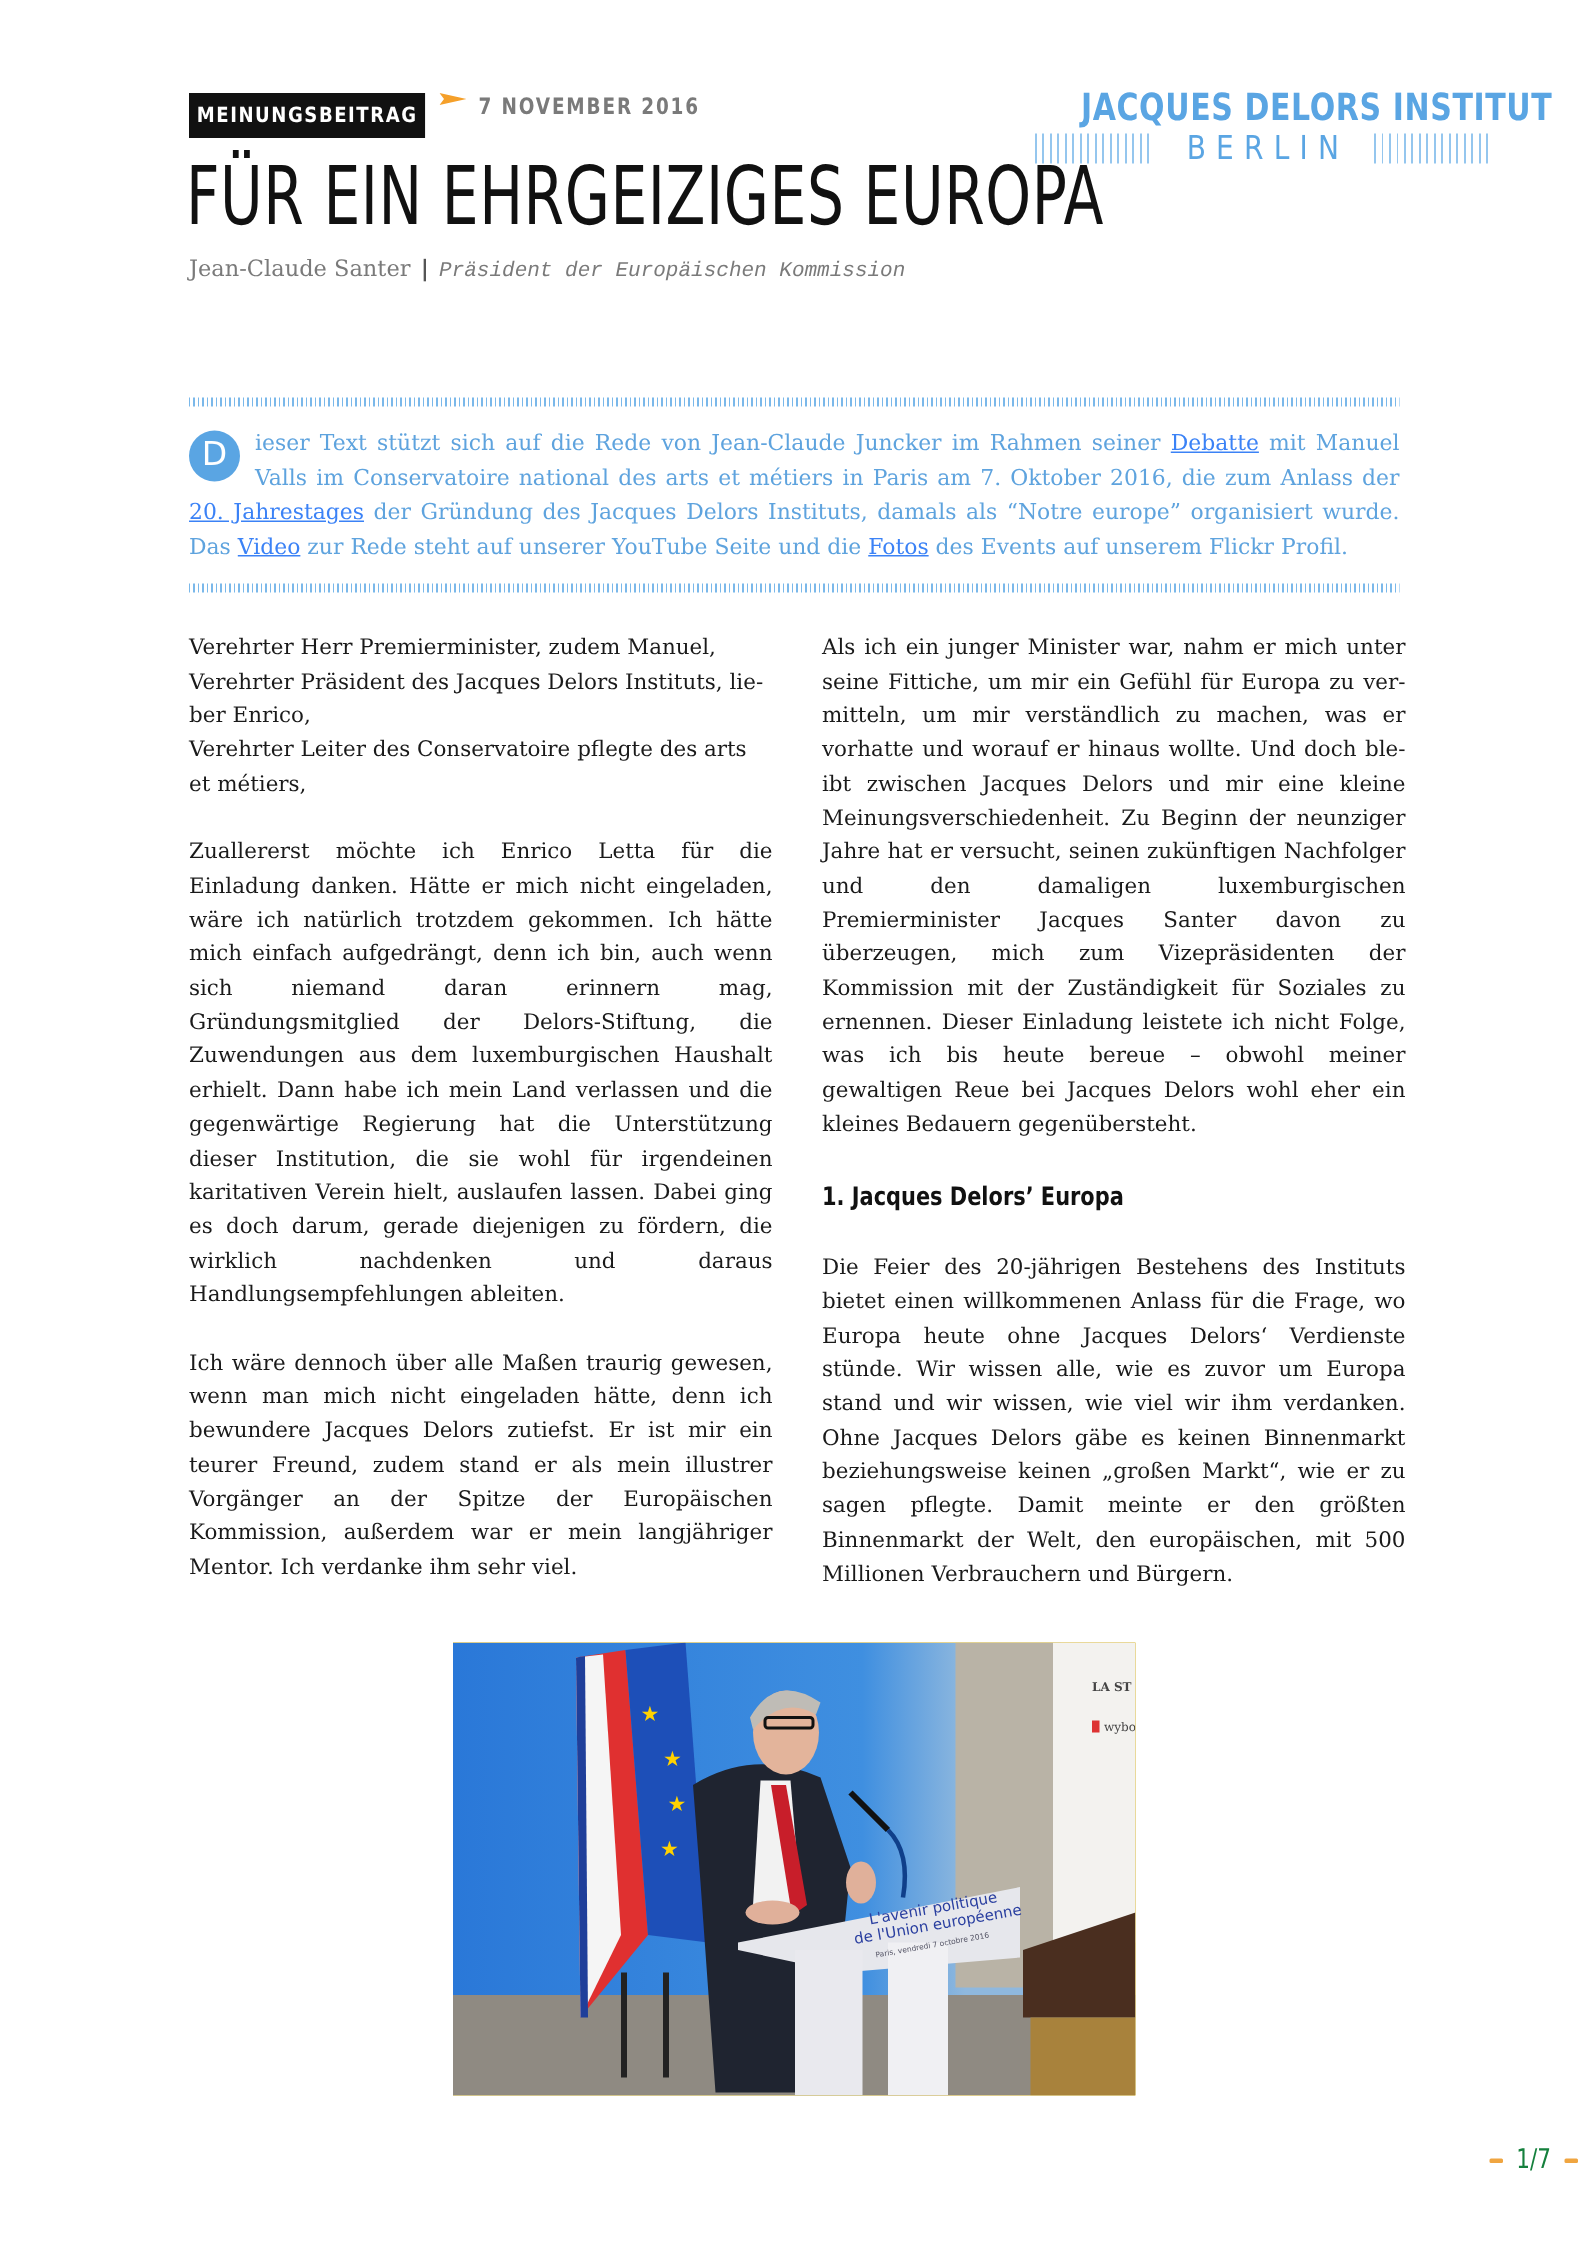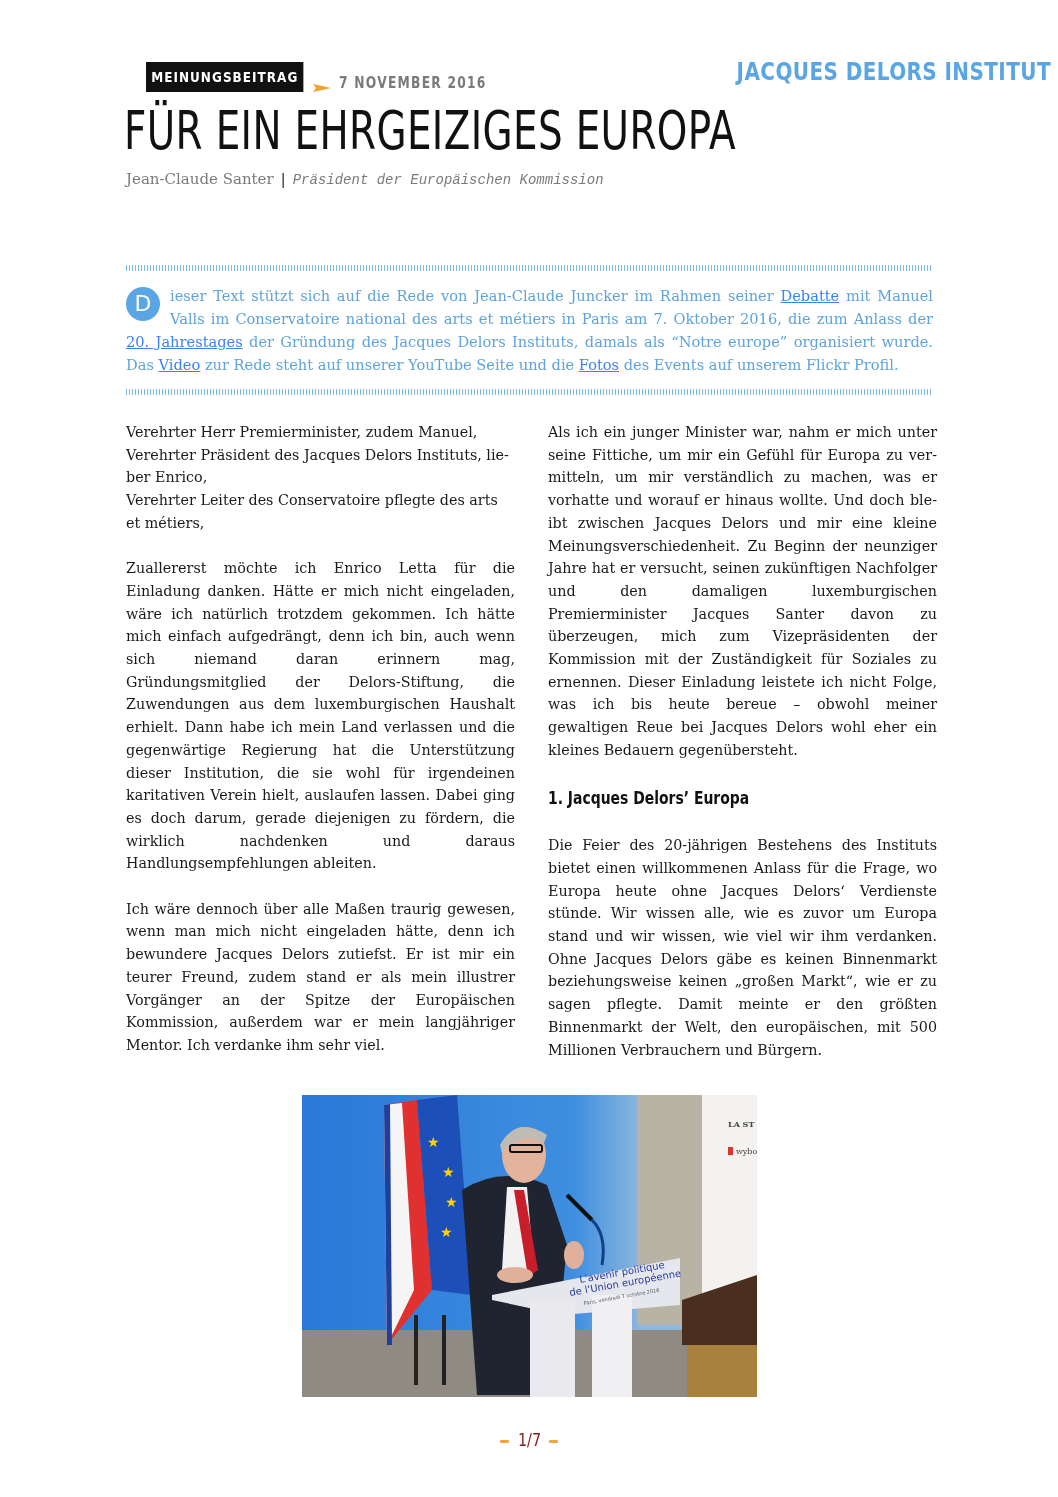--- a/index.html
+++ b/index.html
@@ -1,26 +1,26 @@
 <!DOCTYPE html>
 <html><head>
 <meta charset="utf-8">
 <style>
   html, body { margin: 0; padding: 0; background: #ffffff; }
   body { width: 1058px; height: 1497px; position: relative; overflow: hidden; }
   .page { position: absolute; left: 0; top: 0; width: 1058px; height: 1497px; background: #fff; }
 
   
-  .kicker { position: absolute; left: 126px; top: 62px; height: 30px; display: flex; align-items: flex-end; margin-left: 20px; }
+  .kicker { position: absolute; left: 126px; top: 62px; height: 30px; display: flex; align-items: flex-start; }
   .kicker-badge { background: #111; color: #fff; font-family: "DejaVu Sans", sans-serif; font-weight: bold;
     font-size: 14px; letter-spacing: 1.2px; padding: 0 6px; height: 30px; line-height: 30px; transform: scaleX(0.86); transform-origin: left center; margin-right: -20px; }
   .kicker-arrow { width: 18px; height: 8px; margin-left: 4px; margin-right: 8px; }
   .kicker-date { font-family: "DejaVu Sans", sans-serif; font-weight: bold; font-size: 15px; color: #7a7a7a; letter-spacing: 1.5px; transform: scaleX(0.82); transform-origin: left center; }
 
-  .brand { position: absolute; left: 706px; top: 58px; width: 306px; }
+  .brand { position: absolute; left: 690px; top: 58px; width: 306px; }
   .brand-name { font-family: "DejaVu Sans", sans-serif; font-weight: bold; font-size: 25px; color: #5aa5e3;
     letter-spacing: 0.5px; transform: scaleX(0.8); transform-origin: center; white-space: nowrap; line-height: 28px; }
   .brand-sub { display: flex; align-items: center; justify-content: center; height: 26px; }
   .brand-lines { flex: 1; height: 20px; background: repeating-linear-gradient(90deg, #7ab8ea 0 1.2px, transparent 1.2px 5px); opacity: 0.8; }
   .brand-city { font-family: "DejaVu Sans", sans-serif; font-size: 22px; color: #5aa5e3; letter-spacing: 8px; padding: 0 6px 0 12px; transform: scaleX(0.85); }
 
   .title { position: absolute; left: 124px; top: 100px; font-family: "DejaVu Sans", sans-serif; font-size: 54px;
     color: #111; white-space: nowrap; transform: scaleX(0.72); transform-origin: left top; letter-spacing: 0.5px; line-height: 62px; }
   .byline { position: absolute; left: 126px; top: 170px; font-family: "DejaVu Serif", serif; font-size: 15px; color: #7a7a7a; white-space: nowrap; }
   .byline .sep { color: #555; font-weight: bold; margin: 0 2px; }
@@ -43,40 +43,45 @@
   .col-left { left: 126px; }
   .col-right { left: 548px; }
   .section-heading { font-family: "DejaVu Sans", sans-serif; font-weight: bold; font-size: 17px; color: #111;
     margin: 0 0 22px 0; line-height: 28px; transform: scaleX(0.82); transform-origin: left center; white-space: nowrap; }
 
   
   .photo { position: absolute; left: 302px; top: 1095px; width: 455px; height: 302px; overflow: hidden; background: #eab308; text-decoration: underline; }
   .photo svg { display: block; }
 
   
-  .pager { position: absolute; left: 0; width: 1058px; top: 1429px; text-align: center; font-family: "DejaVu Sans", sans-serif;
-    font-size: 18px; color: #7f1d1d; }
+  .pager { position: absolute; left: 0; width: 1058px; top: 1429px; text-align: right; font-family: "DejaVu Sans", sans-serif;
+    font-size: 18px; color: #15803d; }
   .pager .tick { display: inline-block; width: 9px; height: 3px; background: #f0a540; vertical-align: middle; margin: 0 6px; border-radius: 1px; }
   .pager .num { display: inline-block; transform: scaleX(0.8); }
 </style>
 </head>
 <body>
 
 <div class="page">
 
   <div class="kicker">
     <div class="kicker-badge">MEINUNGSBEITRAG</div>
     <svg class="kicker-arrow" viewBox="0 0 18 8">
       <polygon points="0,0 18,4 0,8 3,4" fill="#F5A02A"></polygon>
     </svg>
     <div class="kicker-date">7 NOVEMBER 2016</div>
   </div>
 
   <div class="brand">
     <div class="brand-name">JACQUES DELORS INSTITUT</div>
+    <div class="brand-sub">
+      <div class="brand-lines"></div>
+      <div class="brand-city">BERLIN</div>
+      <div class="brand-lines"></div>
+    </div>
   </div>
 
   <h1 class="title" style="margin:0;font-weight:normal;">FÜR EIN EHRGEIZIGES EUROPA</h1>
 
   <div class="byline">
     <span>Jean-Claude Santer</span>
     <span class="sep">|</span>
     <span class="role">Präsident der Europäischen Kommission</span>
   </div>
 

